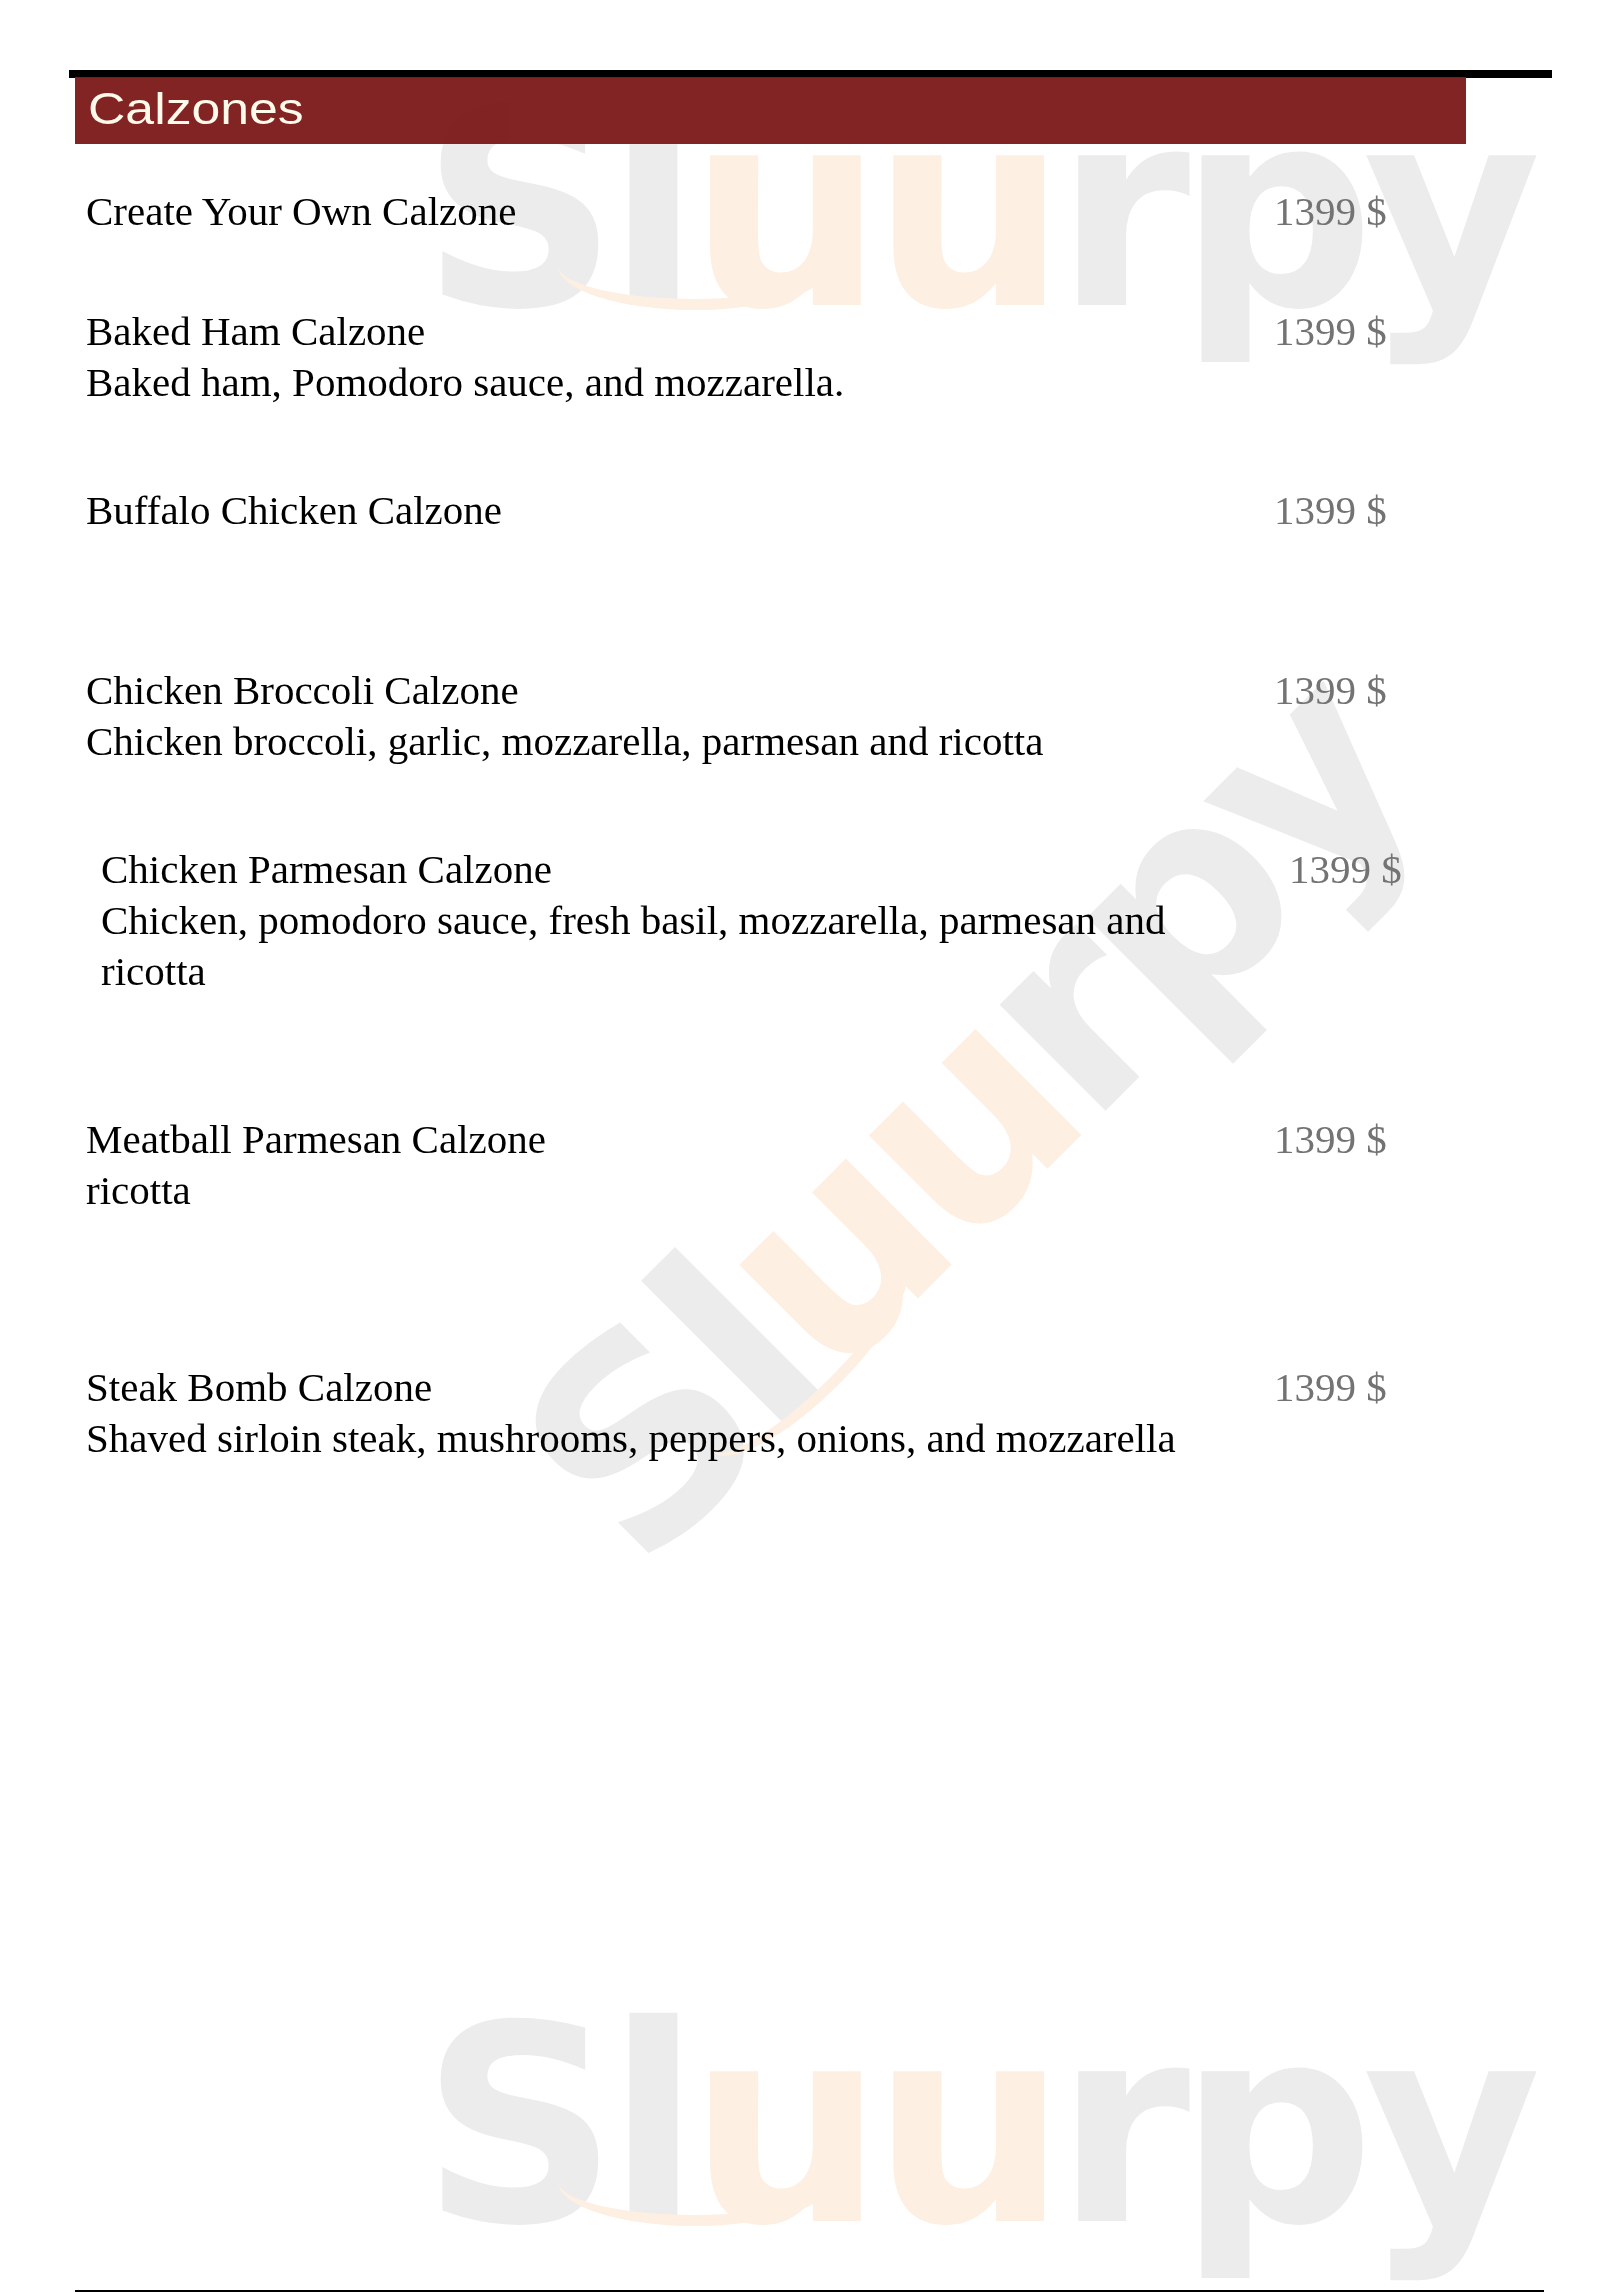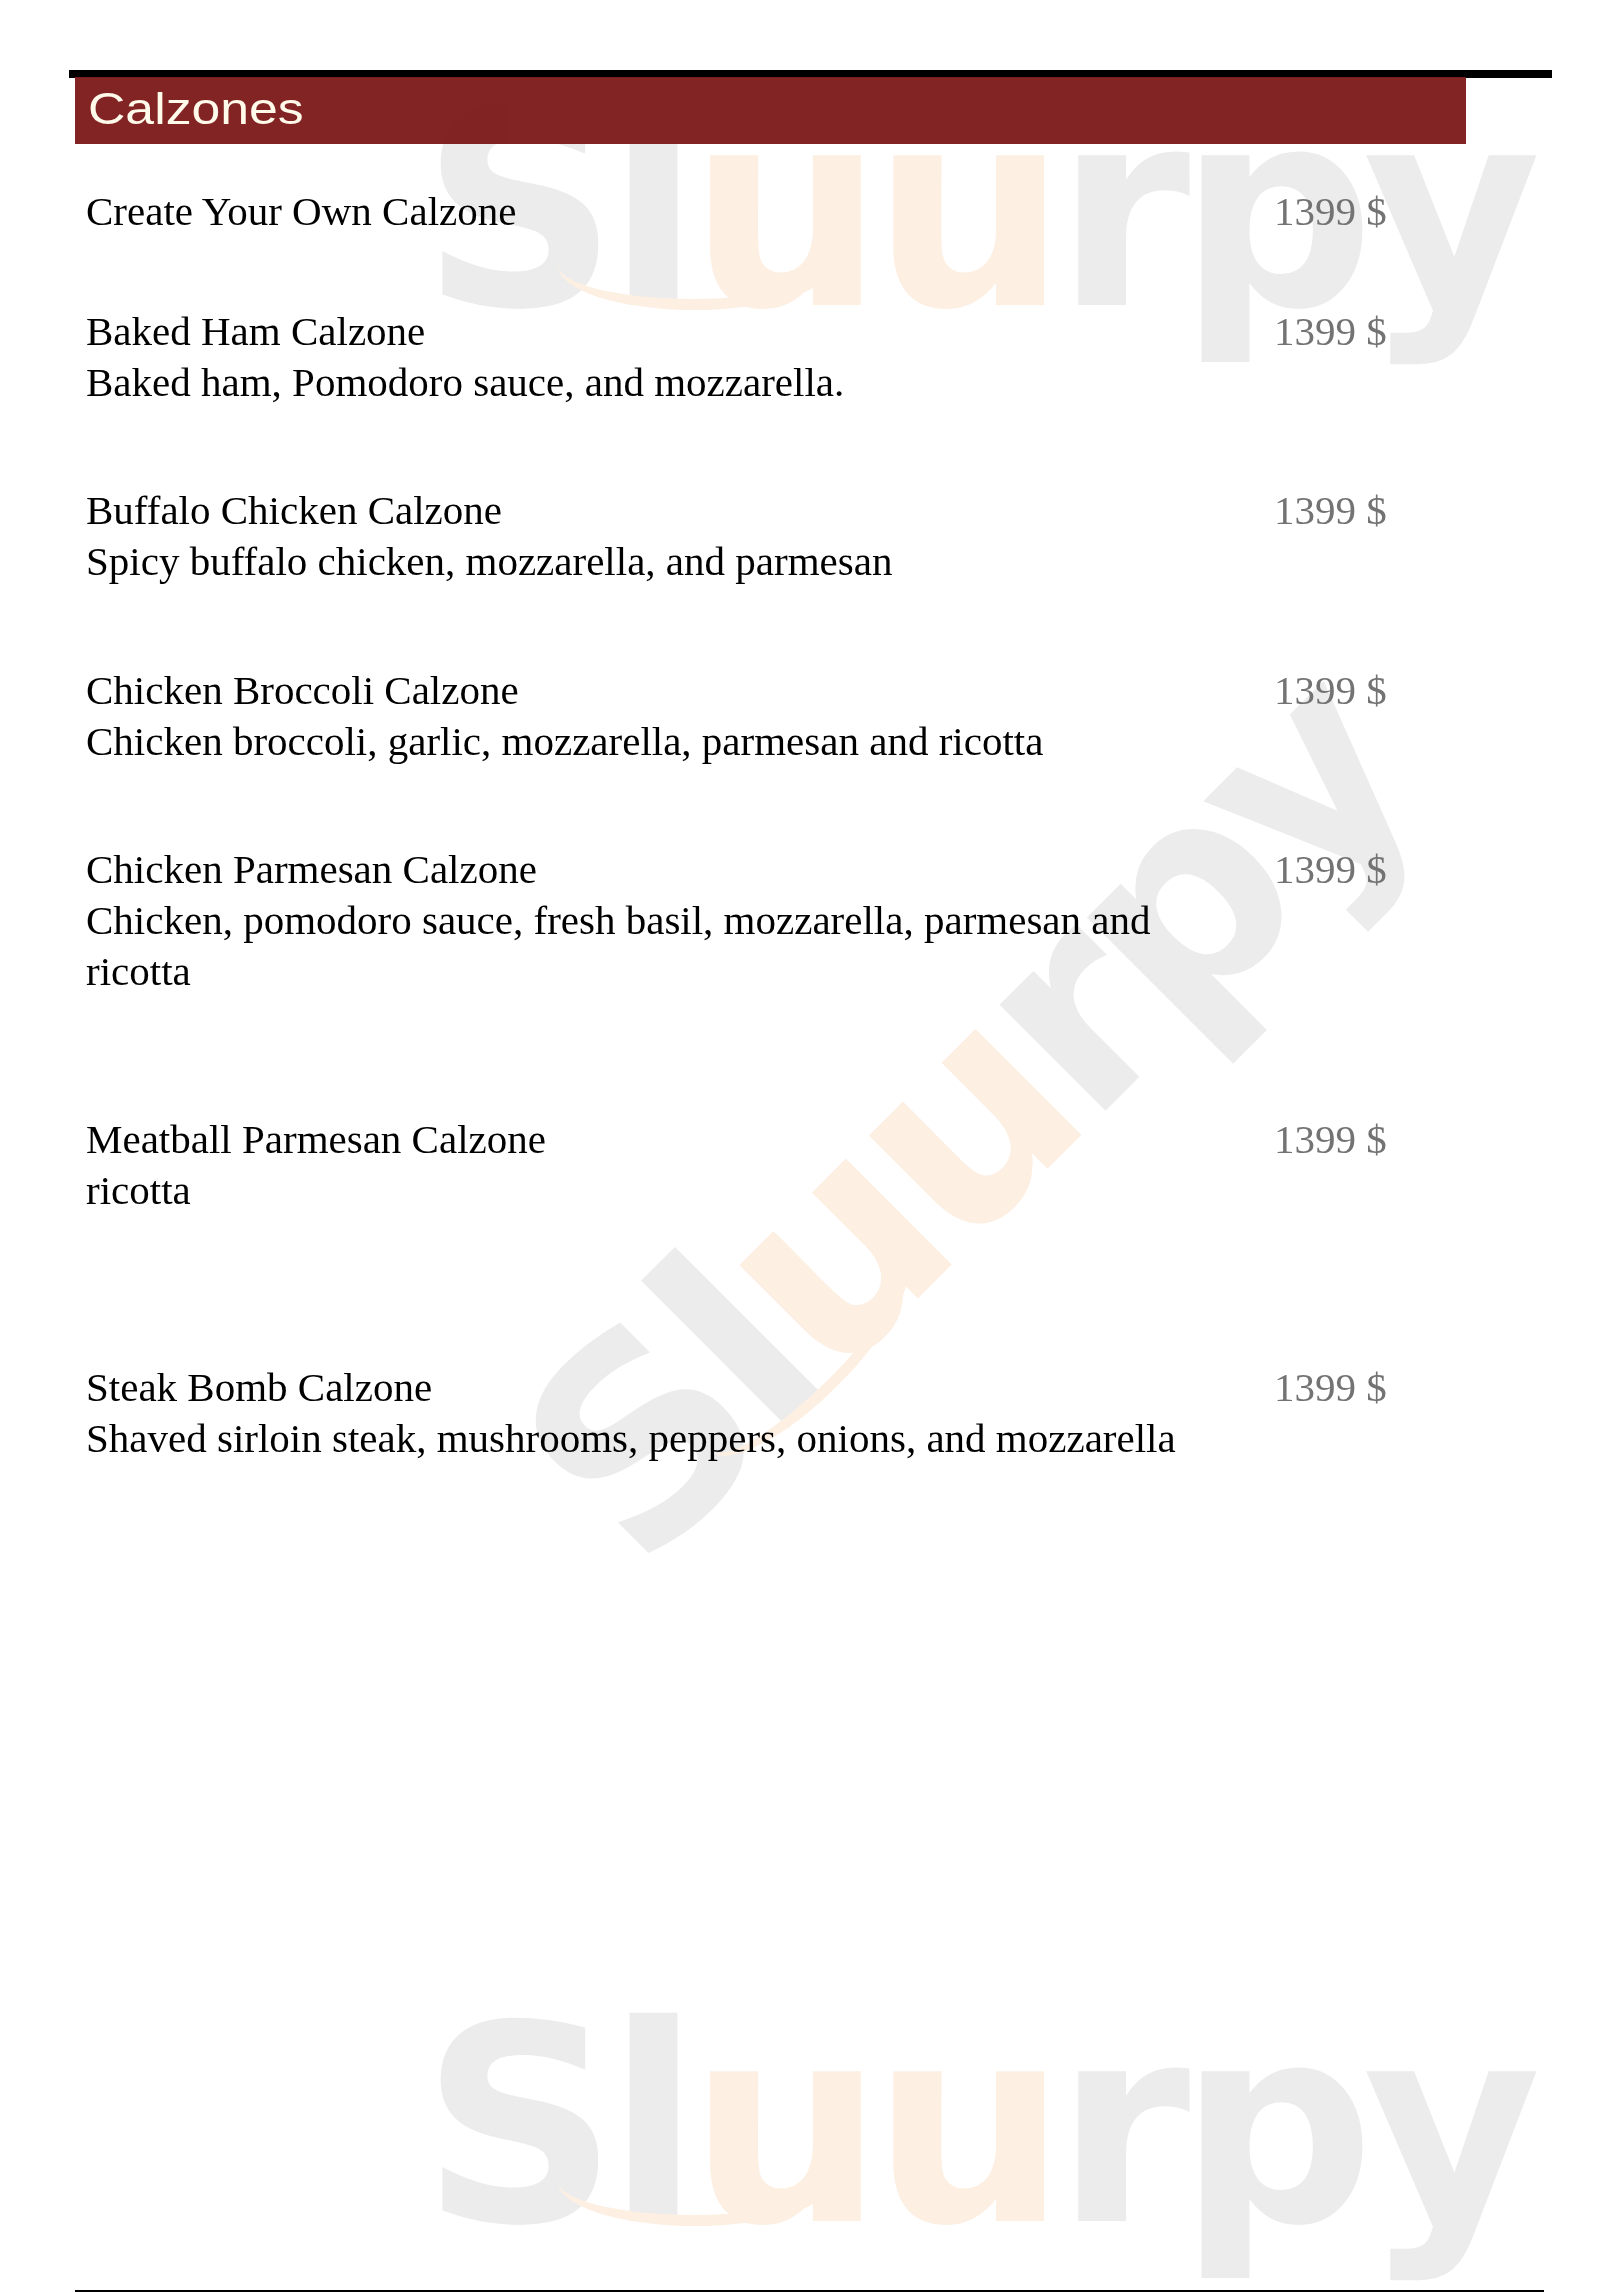--- a/index.html
+++ b/index.html
@@ -56,31 +56,30 @@
     </div>
 
     <div class="item" style="top:306px;">
       <div class="name">Baked Ham Calzone</div>
       <div class="desc-line">Baked ham, Pomodoro sauce, and mozzarella.</div>
       <div class="price">1399 $</div>
     </div>
 
     <div class="item" style="top:485px;">
       <div class="name">Buffalo Chicken Calzone</div>
-      <div class="desc-line">Spicy buffalo chicken, mozzarella, and parmesan</div>
       <div class="price">1399 $</div>
     </div>
 
     <div class="item" style="top:665px;">
       <div class="name">Chicken Broccoli Calzone</div>
       <div class="desc-line">Chicken broccoli, garlic, mozzarella, parmesan and ricotta</div>
       <div class="price">1399 $</div>
     </div>
 
-    <div class="item" style="top:844px;">
+    <div class="item" style="top:844px;margin-left:15px;">
       <div class="name">Chicken Parmesan Calzone</div>
       <div class="desc-line">Chicken, pomodoro sauce, fresh basil, mozzarella, parmesan and</div>
       <div class="desc-line">ricotta</div>
       <div class="price">1399 $</div>
     </div>
 
     <div class="item" style="top:1114px;">
       <div class="name">Meatball Parmesan Calzone</div>
       <div class="desc-line">ricotta</div>
       <div class="price">1399 $</div>

